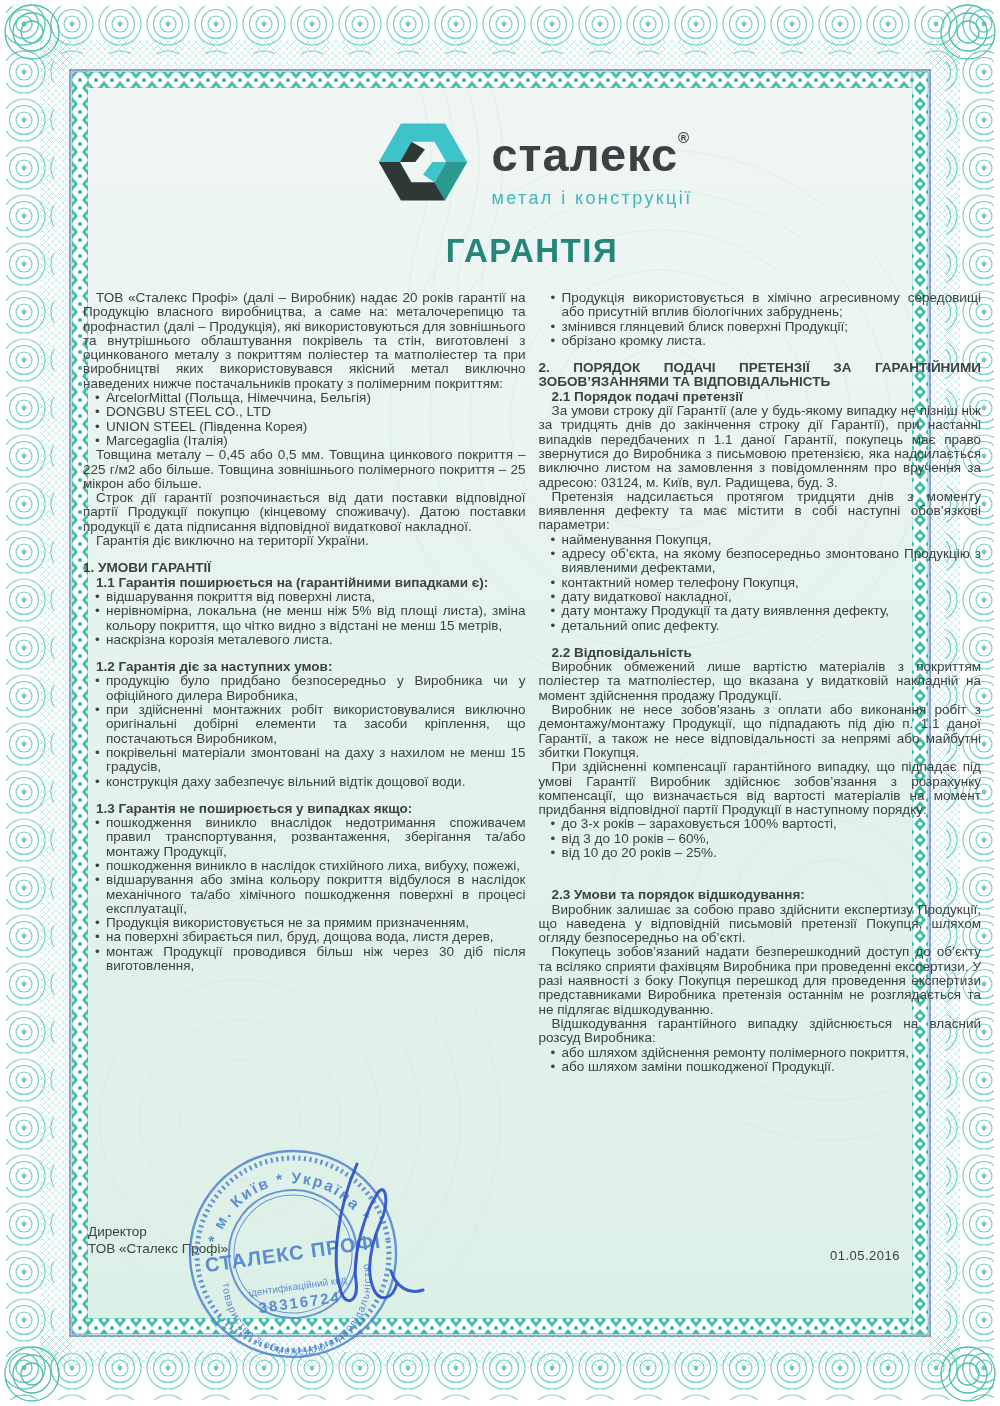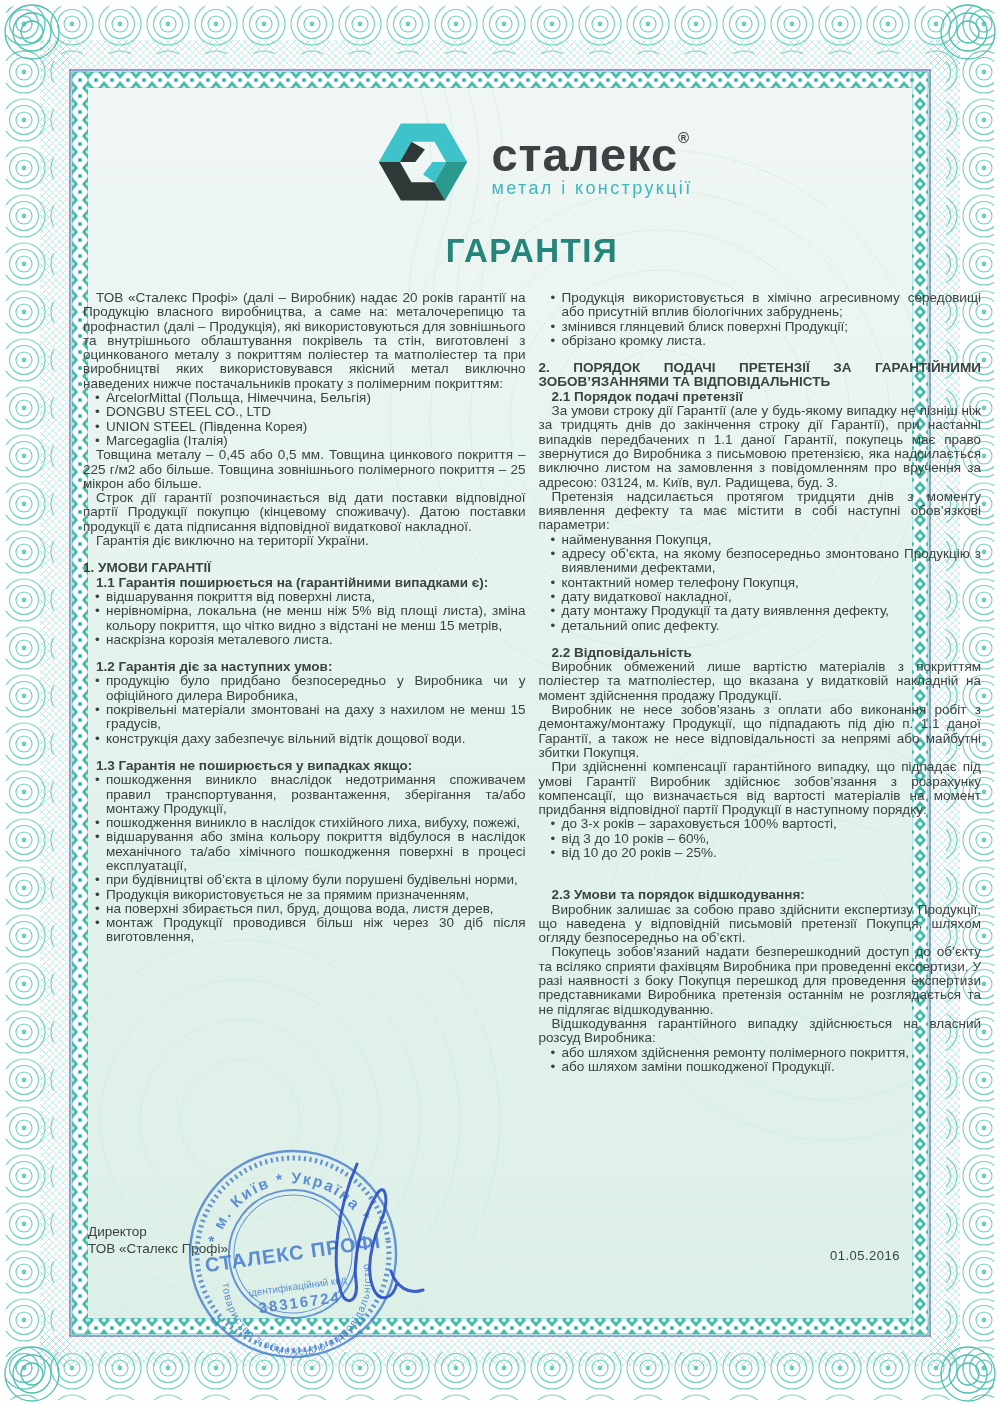--- a/index.html
+++ b/index.html
@@ -11,21 +11,21 @@
   svg.border-svg{position:absolute;left:0;top:0;display:block;}
   .content{
     position:absolute;left:80px;top:88px;width:904px;height:1230px;
     font-size:13.5px;line-height:14.3px;
   }
   .logo-row{display:flex;justify-content:center;align-items:flex-start;gap:16px;margin-top:24px;}
   .logo-mark{width:104px;height:100px;flex:0 0 auto;}
   .logo-text{padding-top:18px;text-align:left;}
   .brand{font-size:47px;font-weight:bold;color:#3d4144;line-height:1;letter-spacing:1px;}
   .brand sup{font-size:15px;vertical-align:28px;font-weight:bold;}
-  .tagline{font-size:18px;color:#3fb6be;letter-spacing:2.4px;margin-top:3px;}
+  .tagline{font-size:18px;color:#3fb6be;letter-spacing:2.4px;margin-top:13px;}
   .doc-title{
     margin-top:22px;text-align:center;font-size:33px;font-weight:bold;
     color:#26857b;letter-spacing:1.5px;line-height:1;
   }
   .cols{display:flex;gap:13px;margin-top:24px;padding:0 3px;}
   .col{flex:1;min-width:0;}
   .para{text-align:justify;text-indent:13px;}
   .sec-h{font-weight:700;text-align:justify;}
   .sub-h{font-weight:700;text-indent:13px;text-align:justify;}
   .bullets{margin:0;padding:0 0 0 12px;list-style:none;}
@@ -186,29 +186,29 @@
           <div class="sec-h gap-md">1. УМОВИ ГАРАНТІЇ</div>
           <div class="sub-h">1.1 Гарантія поширюється на (гарантійними випадками є):</div>
           <ul class="bullets">
             <li>відшарування покриття від поверхні листа,</li>
             <li>нерівномірна, локальна (не менш ніж 5% від площі листа), зміна кольору покриття, що чітко видно з відстані не менш 15 метрів,</li>
             <li>наскрізна корозія металевого листа.</li>
           </ul>
           <div class="sub-h gap-md">1.2 Гарантія діє за наступних умов:</div>
           <ul class="bullets">
             <li>продукцію було придбано безпосередньо у Виробника чи у офіційного дилера Виробника,</li>
+            <li>при здійсненні монтажних робіт використовувалися виключно оригінальні добірні елементи та засоби кріплення, що постачаються Виробником,</li>
             <li>покрівельні матеріали змонтовані на даху з нахилом не менш 15 градусів,</li>
             <li>конструкція даху забезпечує вільний відтік дощової води.</li>
           </ul>
           <div class="sub-h gap-md">1.3 Гарантія не поширюється у випадках якщо:</div>
           <ul class="bullets">
             <li>пошкодження виникло внаслідок недотримання споживачем правил транспортування, розвантаження, зберігання та/або монтажу Продукції,</li>
             <li>пошкодження виникло в наслідок стихійного лиха, вибуху, пожежі,</li>
             <li>відшарування або зміна кольору покриття відбулося в наслідок механічного та/або хімічного пошкодження поверхні в процесі експлуатації,</li>
-            <li>при будівництві об’єкта в цілому були порушені будівельні норми,</li>
             <li>Продукція використовується не за прямим призначенням,</li>
             <li>на поверхні збирається пил, бруд, дощова вода, листя дерев,</li>
             <li>монтаж Продукції проводився більш ніж через 30 діб після виготовлення,</li>
           </ul>
         </div>
       <div class="col">
           <ul class="bullets">
             <li>Продукція використовується в хімічно агресивному середовищі або присутній вплив біологічних забруднень;</li>
             <li>змінився глянцевий блиск поверхні Продукції;</li>
             <li>обрізано кромку листа.</li>

